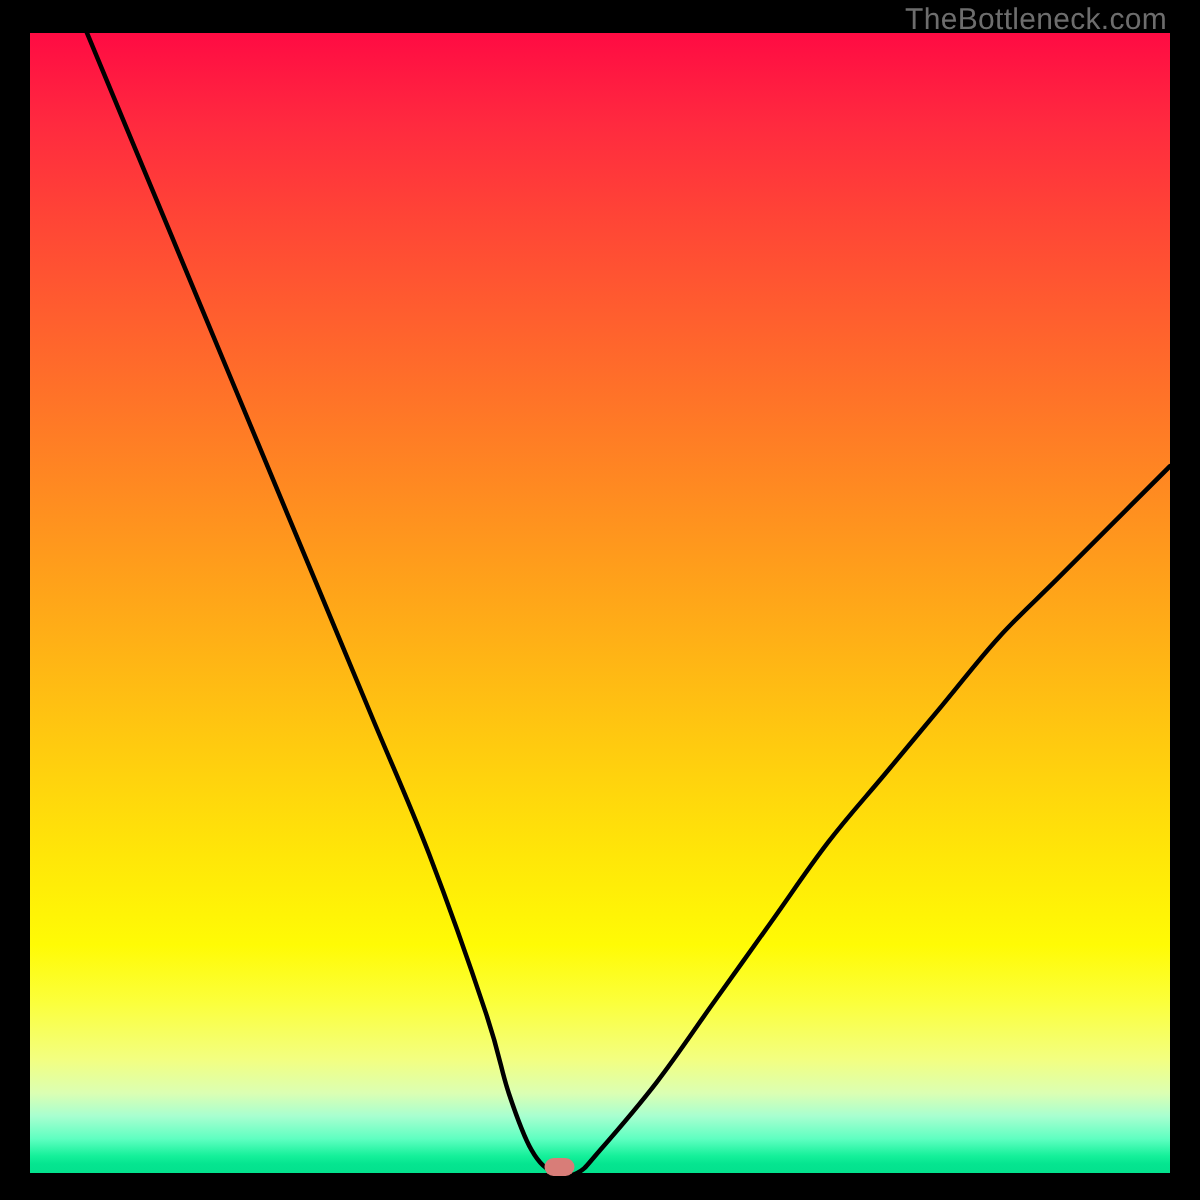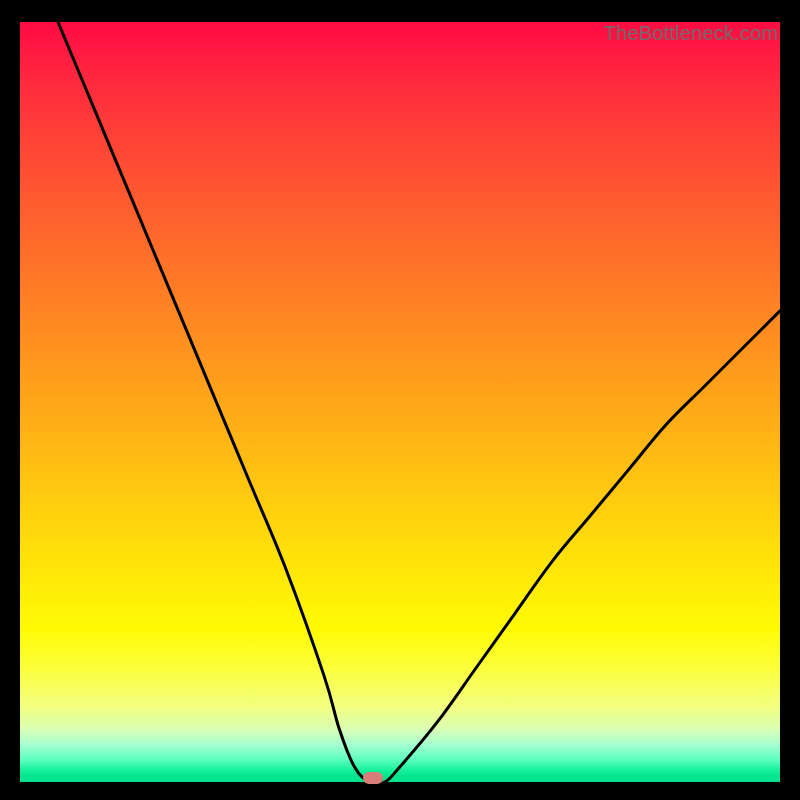--- a/index.html
+++ b/index.html
@@ -40,21 +40,20 @@
   }
   .watermark {
     position: absolute;
     top: 2px;
     right: 22px;
     font-family: Arial, Helvetica, sans-serif;
     font-size: 20px;
     font-weight: 500;
     color: #6d6d6d;
     letter-spacing: 0.2px;
-    margin-top: 20px;
   }
   svg.curve {
     position: absolute;
     left: 20px;
     top: 22px;
     width: 760px;
     height: 760px;
   }
   .marker {
     position: absolute;

